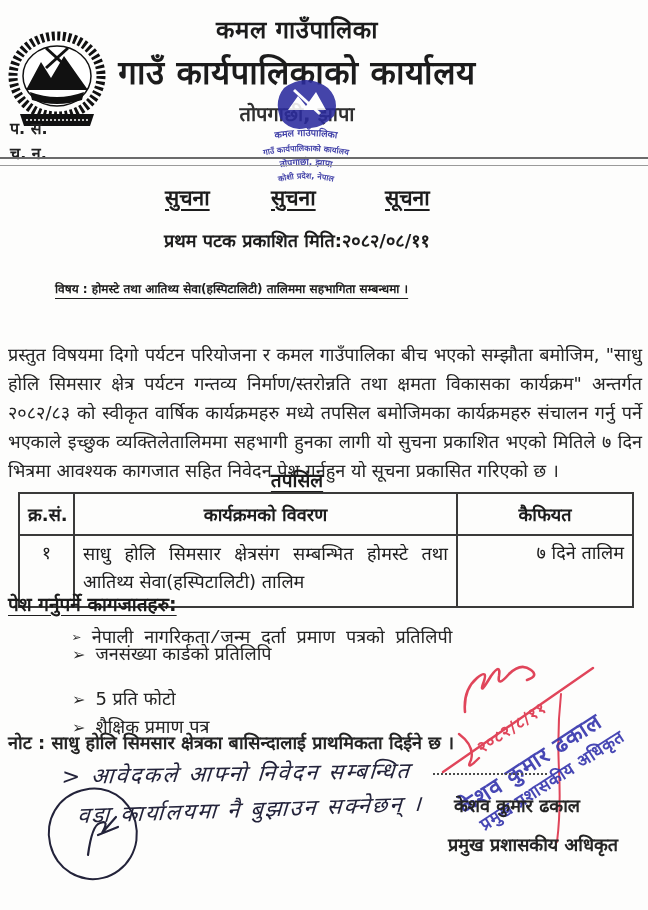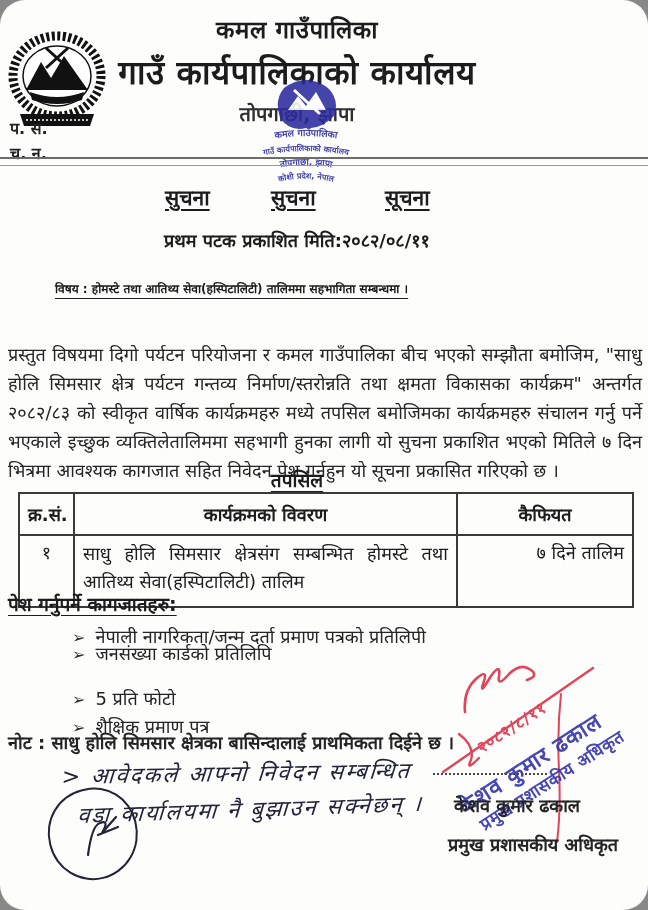--- a/index.html
+++ b/index.html
@@ -4,21 +4,20 @@
 <style>
   html,body{margin:0;padding:0;background:#888;}
   .page{
     position:relative;
     width:648px;height:910px;
     margin:0 auto;
     background:#fdfdfc;
     font-family:"DejaVu Sans","Liberation Sans",sans-serif;
     color:#1c1c1c;
     overflow:hidden;
-    border-radius:25px;
   }
   .abs{position:absolute;}
   
   .title-wrap{left:0;top:12px;width:594px;text-align:center;}
   .muni-title{font-size:24px;font-weight:bold;letter-spacing:0.5px;}
   .office-title{font-size:33px;font-weight:bold;margin-top:4px;letter-spacing:0.5px;}
   .address-line{font-size:20px;font-weight:bold;margin-top:6px;color:#2f2f2f;}
   .ref-labels{left:10px;top:116px;font-size:16px;font-weight:bold;line-height:25px;color:#222;}
   .header-rule{left:0;top:157px;width:648px;height:6px;
     border-top:2.5px solid #6b6b6b;border-bottom:1.5px solid #9a9a9a;}
@@ -148,21 +147,21 @@
       <tr>
         <td class="c-sn">१</td>
         <td class="c-desc">साधु होलि सिमसार क्षेत्रसंग सम्बन्भित होमस्टे तथा आतिथ्य सेवा(हस्पिटालिटी) तालिम</td>
         <td class="c-rem">७ दिने तालिम</td>
       </tr>
     </tbody>
   </table>
 
   <div class="abs docs-heading">पेश गर्नुपर्ने कागजातहरु:</div>
 
-  <div class="abs doc-item" style="top:624px;">
+  <div class="abs doc-item" style="top:624px;font-family:Liberation Mono, monospace;">
     <span class="doc-bullet">➢</span><span>नेपाली नागरिकता/जन्म दर्ता प्रमाण पत्रको प्रतिलिपी</span>
   </div>
   <div class="abs doc-item" style="top:641px;">
     <span class="doc-bullet">➢</span><span>जनसंख्या कार्डको प्रतिलिपि</span>
   </div>
   <div class="abs doc-item" style="top:686px;">
     <span class="doc-bullet">➢</span><span>5 प्रति फोटो</span>
   </div>
   <div class="abs doc-item" style="top:714px;">
     <span class="doc-bullet">➢</span><span>शैक्षिक प्रमाण पत्र</span>

